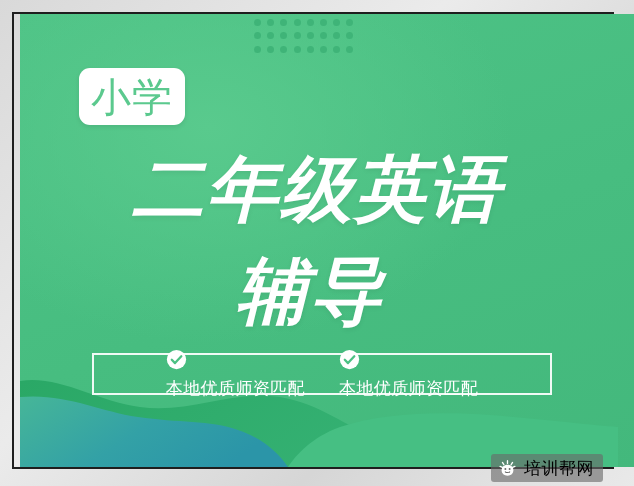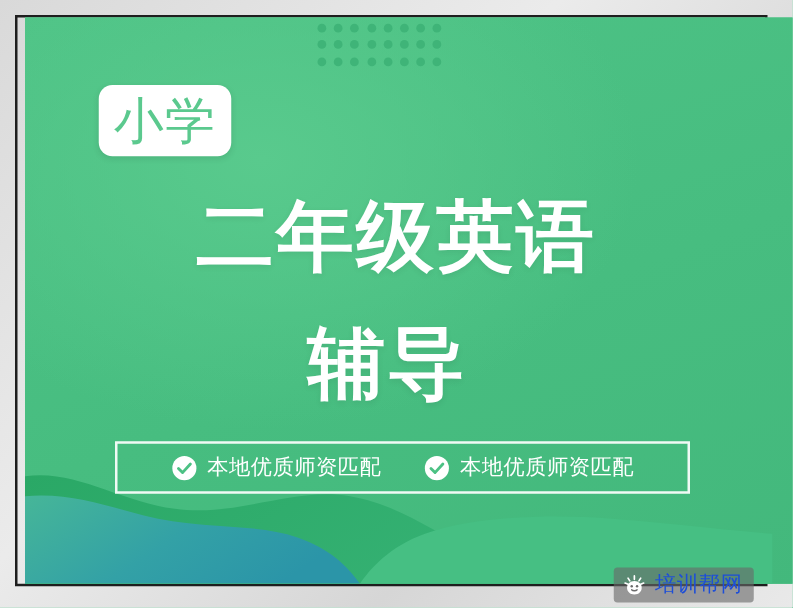--- a/index.html
+++ b/index.html
@@ -102,27 +102,28 @@
   .headline {
     position: absolute;
     left: 0;
     top: 124px;
     width: 598px;
     text-align: center;
     pointer-events: none;
   }
   .headline-line {
     font-family: "DejaVu Sans", "Liberation Sans", sans-serif;
-    font-size: 62px;
+    font-size: 72px;
     line-height: 102px;
     font-weight: bold;
     color: #ffffff;
     letter-spacing: 2px;
     white-space: nowrap;
     text-shadow: 0 2px 5px rgba(0,0,0,0.07);
+    font-style: italic;
   }
   .headline-line.line-1 { padding-right: 4px; }
   .headline-line.line-2 { padding-right: 18px; }
 
   
   .feature-box {
     position: absolute;
     left: 72px;
     top: 339px;
     width: 460px;
@@ -132,20 +133,21 @@
     display: flex;
     align-items: center;
     justify-content: center;
     gap: 34px;
   }
   .feature-item {
     display: flex;
     align-items: flex-start;
     gap: 8px;
     white-space: nowrap;
+    flex-direction: column;
   }
   .check-icon {
     width: 21px;
     height: 21px;
     flex: 0 0 21px;
     display: block;
   }
   .feature-label {
     font-family: "DejaVu Sans", "Liberation Sans", sans-serif;
     font-size: 17px;
@@ -176,21 +178,21 @@
     align-items: center;
     gap: 7px;
     background: rgba(105,105,105,0.62);
     border-radius: 3px;
   }
   .watermark-logo { width: 19px; height: 19px; display: block; flex: 0 0 19px; }
   .watermark-text {
     font-family: "DejaVu Sans", "Liberation Sans", sans-serif;
     font-size: 17px;
     line-height: 19px;
-    color: #1d4ed8;
+    color: #000000;
     font-weight: 500;
     letter-spacing: 0.5px;
     white-space: nowrap;
   }
 </style>
 </head>
 <body>
 
 <div id="poster-root">
 

